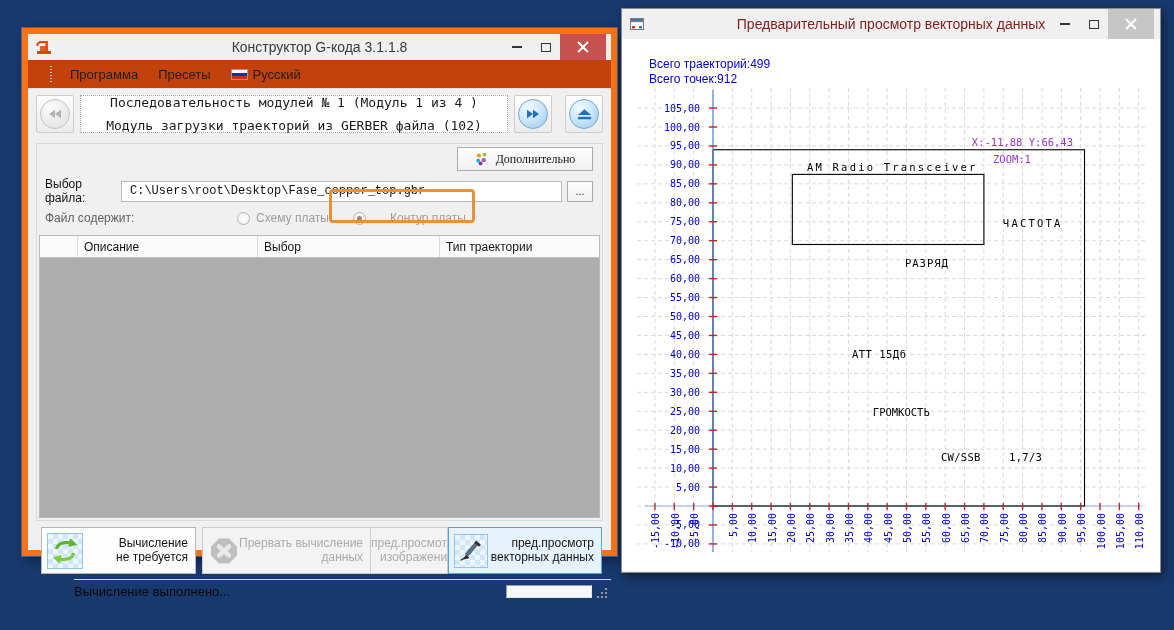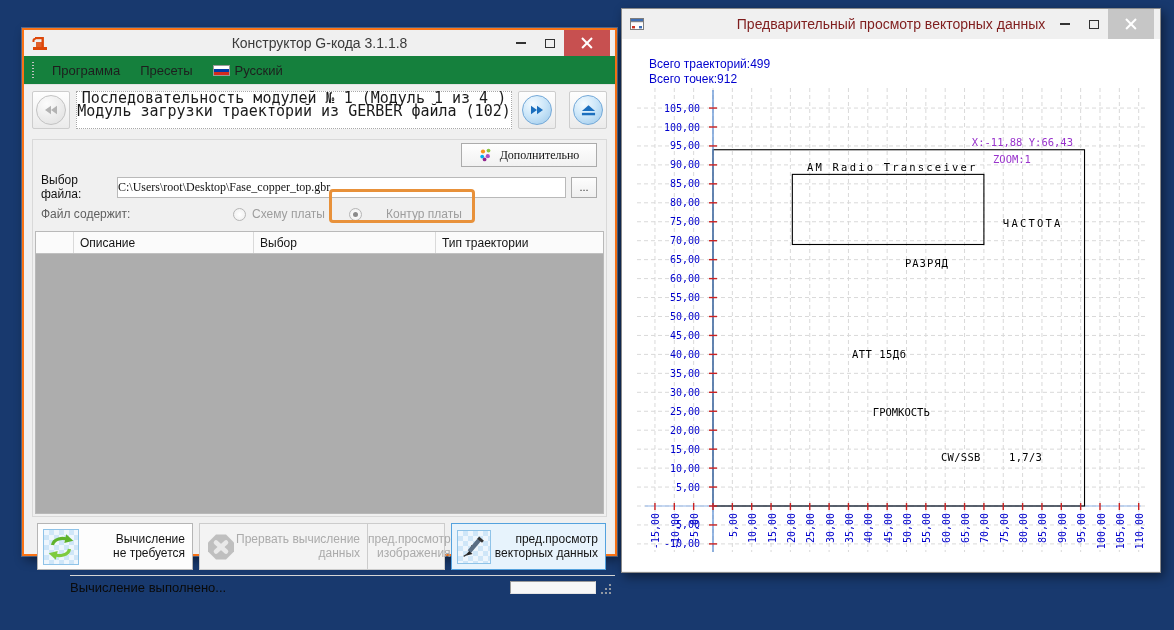--- a/index.html
+++ b/index.html
@@ -1,57 +1,57 @@
 <!DOCTYPE html>
 <html><head>
 <meta charset="utf-8">
 <style>
   * { margin:0; padding:0; box-sizing:border-box; }
   html,body { width:1174px; height:630px; overflow:hidden; }
   body { background:#18396E; position:relative; font-family:"Liberation Sans",sans-serif; }
 
   .win { position:absolute; background:#f0f0f0; }
-  .win-left  { left:22px; top:28px;  width:595px; height:528px; border:2px solid #f97316; box-shadow:0 0 0 1px rgba(255,255,255,.25), 3px 4px 10px rgba(0,0,0,.45); }
+  .win-left  { left:22px; top:28px;  width:595px; height:528px; border:6px solid #f97316; box-shadow:0 0 0 1px rgba(255,255,255,.25), 3px 4px 10px rgba(0,0,0,.45); }
   .win-right { left:621px; top:8px;  width:540px; height:565px; border:1px solid #8b8b8b; box-shadow:3px 4px 10px rgba(0,0,0,.45); }
 
   
   .titlebar { height:26px; display:flex; align-items:center; position:relative; background:#f0f0f0; }
   .titlebar .ttl { position:absolute; left:0; right:0; text-align:center; font-size:14px; color:#3a3a3a; }
   .tb-icon { margin-left:7px; z-index:2; }
   .capbtns { margin-left:auto; display:flex; align-items:stretch; height:100%; z-index:2; }
   .cbtn { width:29px; display:flex; align-items:center; justify-content:center; }
   .cbtn.close-red  { width:46px; background:#c75050; margin-right:5px; }
   .cbtn.close-gray { width:46px; background:#c6c6c6; margin-right:6px; }
   .glyph-min { width:10px; height:2px; background:#333; display:block; }
   .glyph-max { width:10px; height:9px; border:1.5px solid #333; display:block; }
   .glyph-x { position:relative; width:12px; height:12px; display:block; }
   .glyph-x::before,.glyph-x::after { content:""; position:absolute; left:-1px; top:5px; width:14px; height:1.8px; background:#fff; }
   .glyph-x::before { transform:rotate(45deg); }
   .glyph-x::after  { transform:rotate(-45deg); }
 
   
-  .menubar { height:29px; display:flex; align-items:center; background:#15803d; border-bottom:1px solid #e2e2e2; padding-left:6px; font-size:13px; color:#1e1e1e; }
+  .menubar { height:29px; display:flex; align-items:center; background:#c2410c; border-bottom:1px solid #e2e2e2; padding-left:20px; font-size:13px; color:#1e1e1e; }
   .menu-grip { width:2px; height:16px; margin:0 8px 0 2px; background:repeating-linear-gradient(to bottom,#c2c2c2 0 1px,transparent 1px 3px); }
   .menu-item { padding:4px 10px; cursor:default; display:flex; align-items:center; gap:5px; }
   .flag { width:17px; height:11px; border:1px solid #9a9a9a; display:inline-block;
           background:linear-gradient(to bottom,#ffffff 0 33%,#0039a6 33% 66%,#d52b1e 66% 100%); }
 
   .navrow { margin:4px 8px 0 8px; height:42px; display:flex; align-items:center; }
   .navbtn { width:38px; height:38px; flex:0 0 auto; background:linear-gradient(#fefefe,#ebebeb); border:1px solid #cdcdcd; border-radius:2px; display:flex; align-items:center; justify-content:center; }
   .circ { width:30px; height:30px; border-radius:50%; display:flex; align-items:center; justify-content:center; }
   .circ.blue { background:radial-gradient(circle at 35% 28%,#f4fbff 0%,#cde7f9 45%,#99c7ea 100%); border:1px solid #74a9d8; }
   .circ.gray { background:radial-gradient(circle at 35% 28%,#fcfcfc,#dedede); border:1px solid #c3c3c3; }
-  .modulebox { flex:1 1 auto; height:38px; margin:0 6px; background:#fff; border:1px dotted #a8a8a8; display:flex; flex-direction:column; align-items:center; justify-content:flex-start; font-family:"DejaVu Sans Mono",monospace; font-size:15px; line-height:13px; color:#1a1a1a; white-space:nowrap; }
+  .modulebox { flex:1 1 auto; height:38px; margin:0 6px; background:#fff; border:1px dotted #a8a8a8; display:flex; flex-direction:column; align-items:center; justify-content:space-between; font-family:"DejaVu Sans Mono",monospace; font-size:13px; line-height:13px; color:#1a1a1a; white-space:nowrap; }
   .navgap { width:13px; flex:0 0 auto; }
 
   .groupbox { margin:8px 8px 0 8px; height:378px; border:1px solid #d9d9d9; position:relative; background:#f0f0f0; }
   .btn-adv { position:absolute; top:3px; right:9px; width:136px; height:24px; border:1px solid #ababab; background:linear-gradient(#fefefe,#f1f1f1); display:flex; align-items:center; justify-content:center; gap:6px; font-size:12px; color:#111;font-family:Liberation Serif, serif; }
   .filerow { position:absolute; left:8px; top:36px; right:9px; height:22px; display:flex; align-items:center; }
   .filerow .lbl { font-size:12px; color:#111; width:76px; flex:0 0 auto; }
-  .fileinput { flex:1 1 auto; height:21px; border:1px solid #b9b9b9; background:#fff; font-size:12px; color:#111; padding:0 0; font-family:Liberation Serif, serif; }
+  .fileinput { flex:1 1 auto; height:21px; border:1px solid #b9b9b9; background:#fff; font-size:12px; color:#111; padding:0 8px; font-family:Liberation Mono, monospace; }
   .btn-browse { flex:0 0 auto; width:26px; height:21px; margin-left:5px; border:1px solid #ababab; background:linear-gradient(#fdfdfd,#efefef); font-size:11px; color:#333; display:flex; align-items:center; justify-content:center; }
   .containsrow { position:absolute; left:8px; top:62px; right:9px; height:24px; display:flex; align-items:center; font-size:12px; }
   .containsrow .lbl { color:#5f5f5f; }
   .radio { display:flex; align-items:center; gap:6px; color:#9d9d9d; position:absolute; }
   .radio.r1 { left:192px; }
   .radio.r2 { left:308px;gap:24px; }
   .rdot { width:13px; height:13px; border-radius:50%; border:1px solid #b6b6b6; background:radial-gradient(#ffffff,#ececec); position:relative; }
   .rdot.sel::after { content:""; position:absolute; left:3px; top:3px; width:5px; height:5px; border-radius:50%; background:#8a8a8a; }
 
   .tablebox { position:absolute; left:2px; right:2px; top:91px; bottom:2px; border:1px solid #b9b9b9; display:flex; flex-direction:column; background:#adadad; }

